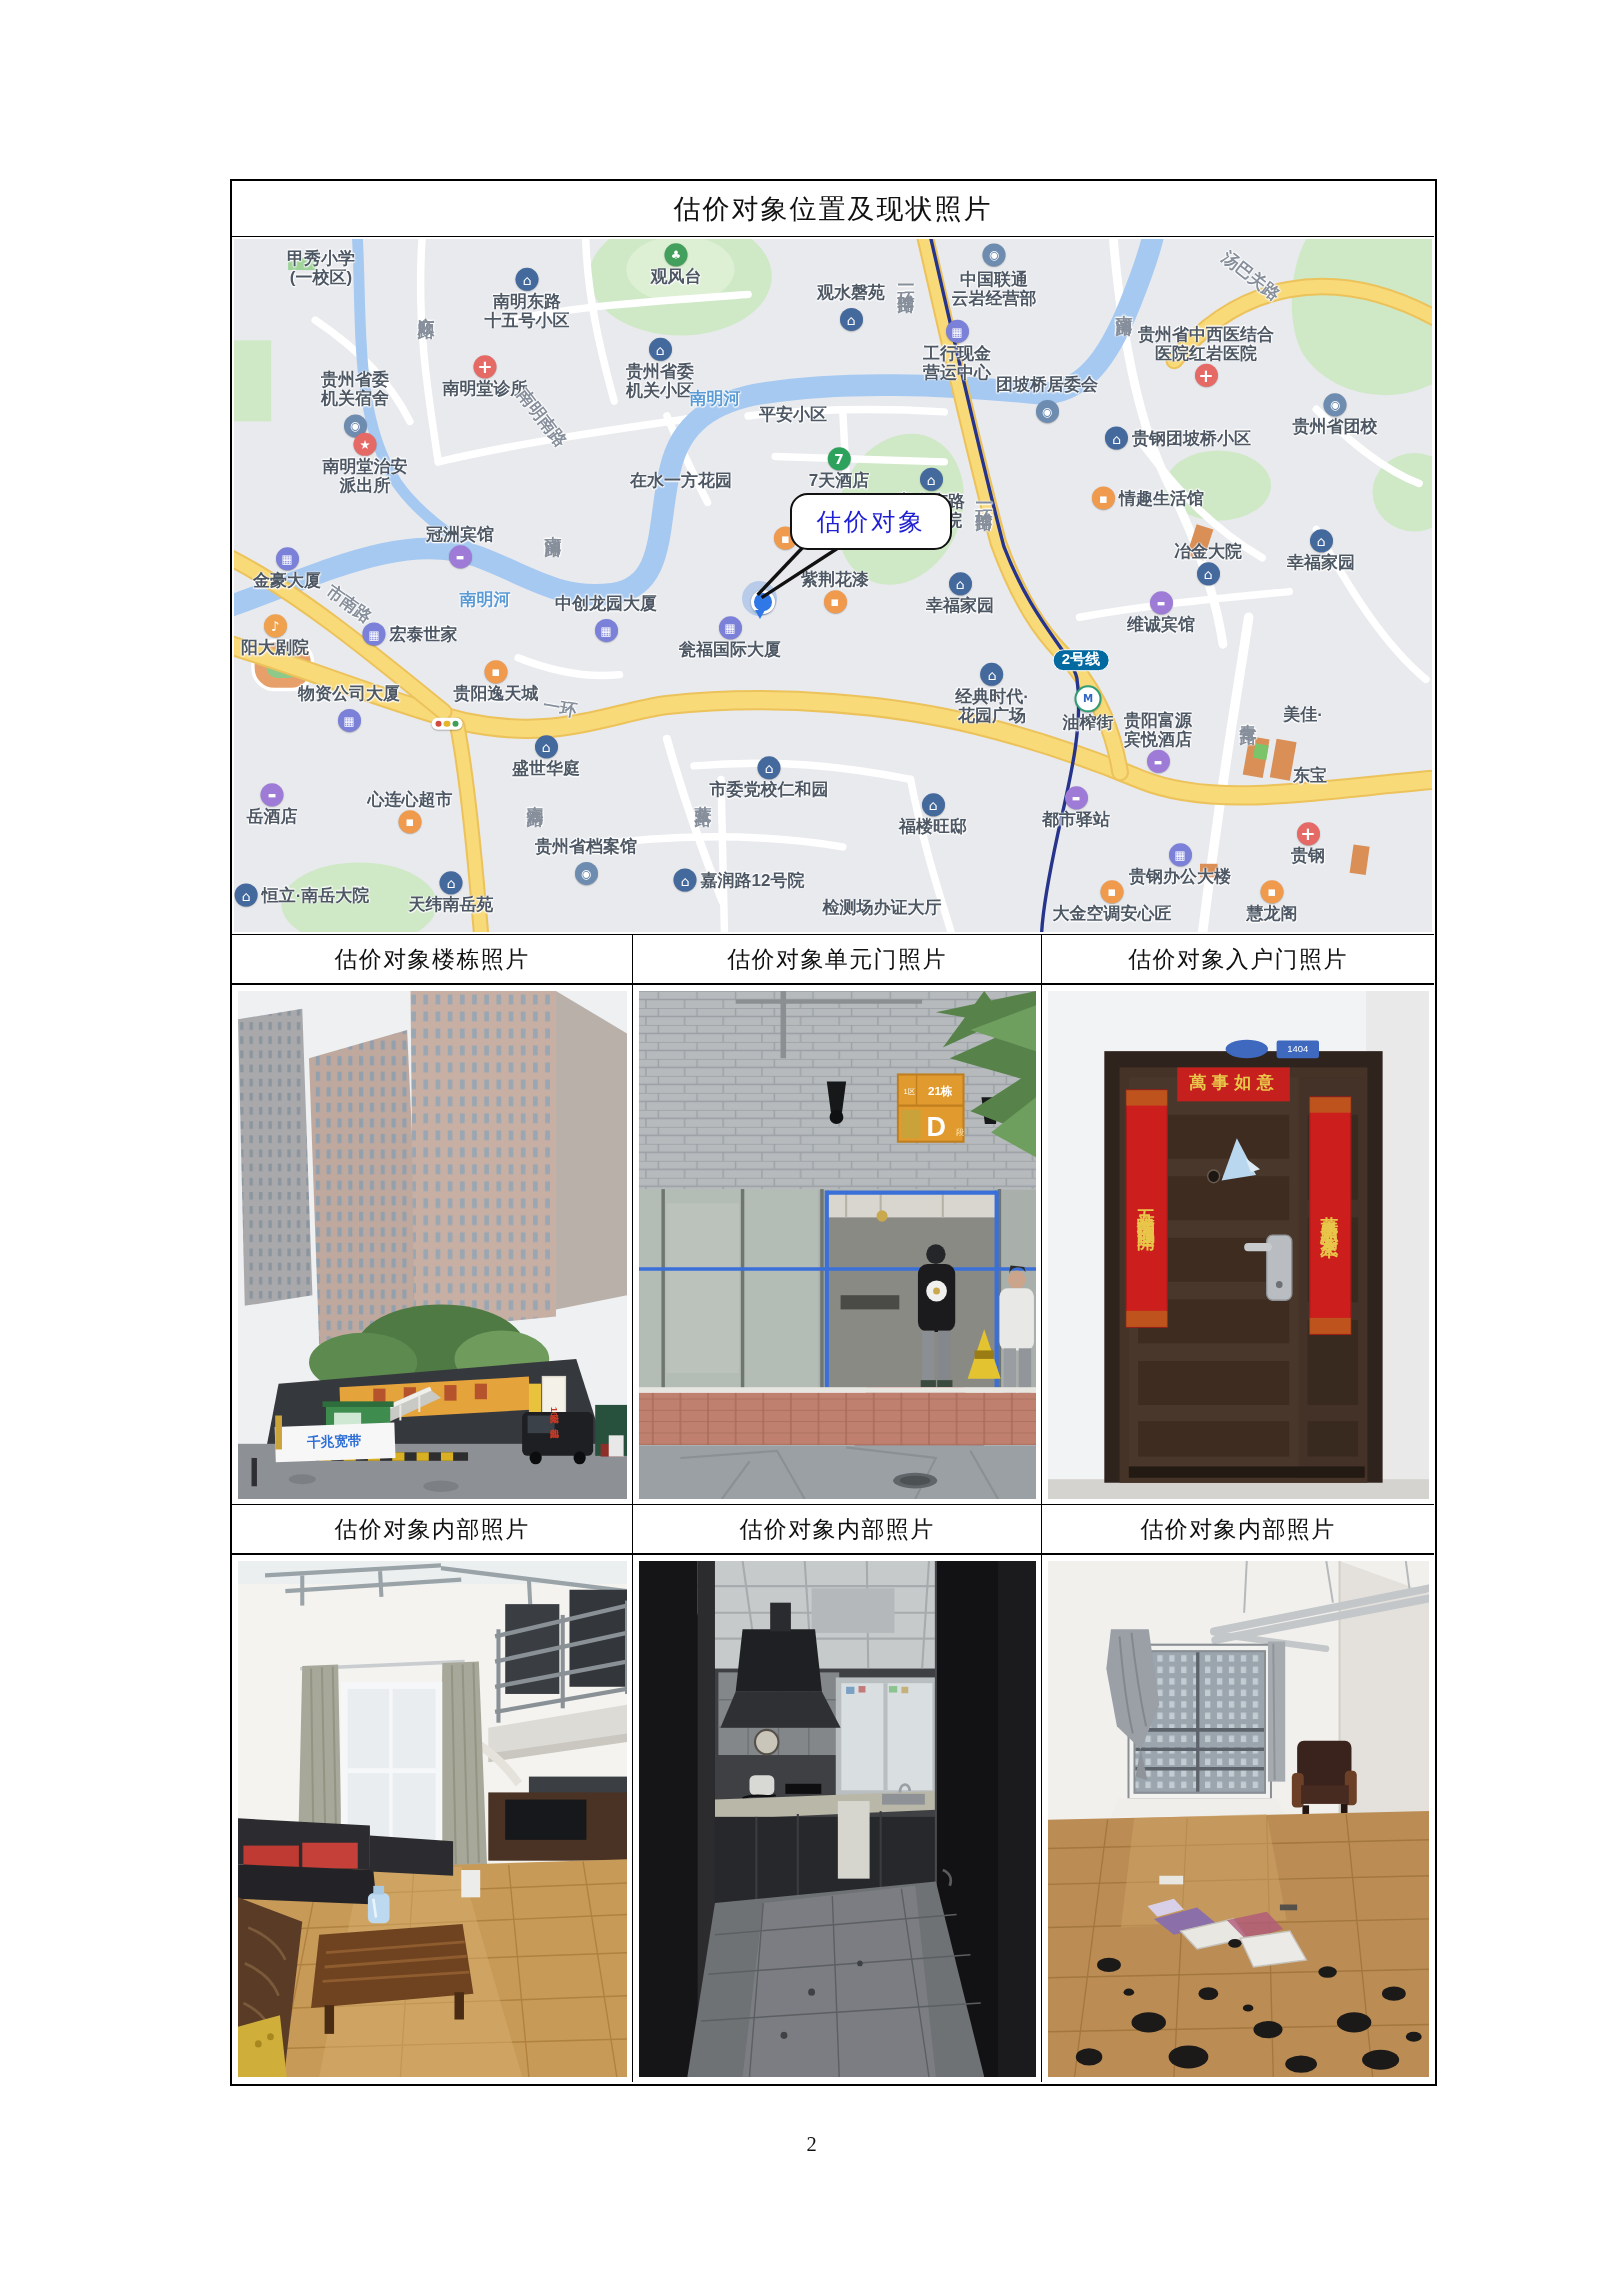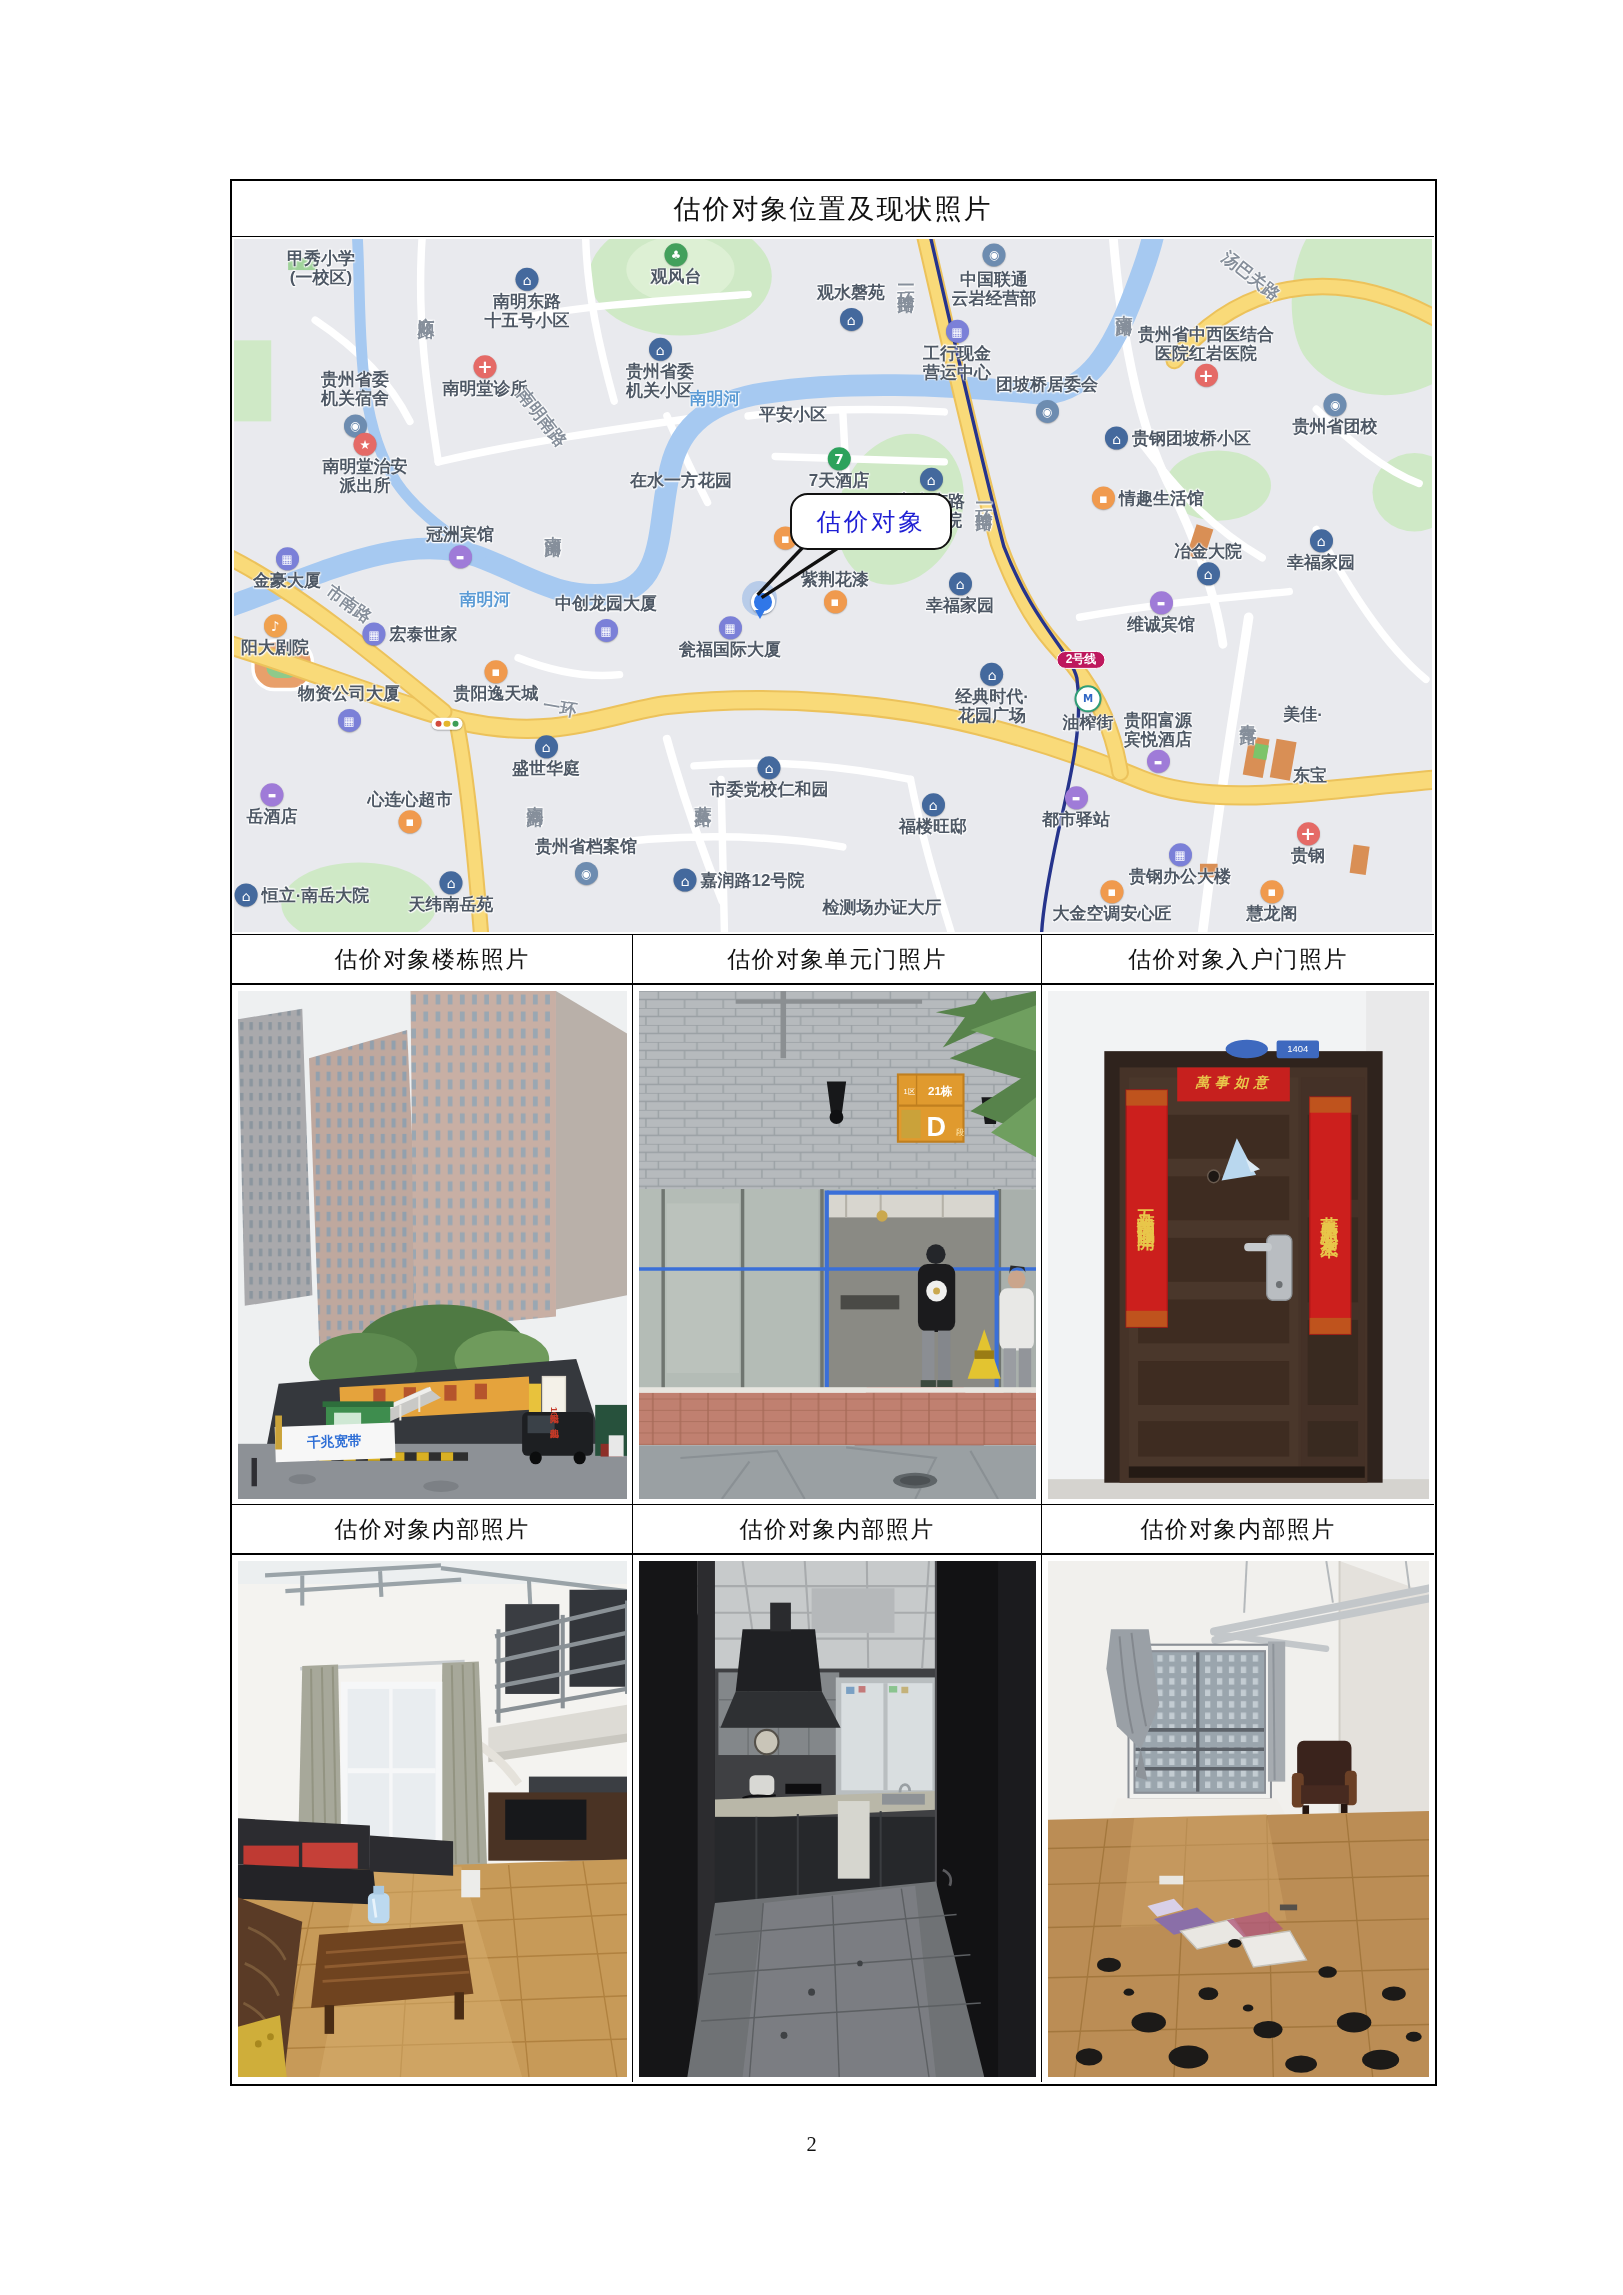--- a/index.html
+++ b/index.html
@@ -57,21 +57,21 @@
   .k-hospital .icon::before{content:"+";font-weight:bold;font-size:18.4px}
   .k-police .icon::before{content:"★";font-size:12.3px}
   .k-hotel .icon::before{content:"▬";font-size:8.9px}
   .k-shop .icon::before{content:"▪";font-size:13px}
   .k-seven .icon::before{content:"7";font-weight:bold;font-size:13.6px}
   .k-music .icon::before{content:"♪"}
   .k-park .icon::before{content:"♣";font-size:11.6px}
   .k-metro .icon::before{content:"M";color:#2f66c4;font-size:10.2px;font-weight:bold}
   .k-river .txt{color:#5b9bd5;}
   .k-road .txt{color:#868f9b;font-weight:600;}
-  .k-badge .txt{background:#be185d;color:#fff;border-radius:11px;padding:1.4px 8.2px;font-size:12px;
+  .k-badge .txt{background:#0369a1;color:#fff;border-radius:11px;padding:1.4px 8.2px;font-size:15px;
       text-shadow:none;border:1.4px solid #fff;}
   
   .callout{position:absolute;background:#fff;border:2.7px solid #111;border-radius:17.7px;
       display:flex;align-items:center;justify-content:center;z-index:5;}
   .callout span{color:#1f1fd4;font-size:24.5px;letter-spacing:2.7px;}
   .arrow-svg{position:absolute;left:0;top:0;width:100%;height:100%;pointer-events:none;z-index:4;}
   .target-pin{position:absolute;z-index:3;transform:translate(-50%,-50%);}
   .target-pin .halo{position:absolute;left:-17.7px;top:-17.7px;width:35px;height:35px;border-radius:50%;
       background:rgba(59,125,224,.28);}
   .target-pin .core{position:absolute;left:-8.9px;top:-8.9px;width:17.7px;height:17.7px;border-radius:50%;
@@ -720,21 +720,21 @@
 
           <rect x="330" y="345" width="38" height="92" rx="9" fill="#b9bdc1" stroke="#8d9195" stroke-width="2"></rect>
           <rect x="296" y="356" width="42" height="12" rx="6" fill="#c6cacd"></rect>
           <circle cx="349" cy="415" r="5" fill="#6d7174"></circle>
 
           <circle cx="250" cy="262" r="9" fill="#1d1714" stroke="#6b5c50" stroke-width="2"></circle>
           <polygon points="285,208 262,268 314,260" fill="#b9d7ee"></polygon>
           <polygon points="298,236 320,252 306,256" fill="#dcebf6"></polygon>
           <rect x="122" y="672" width="356" height="16" fill="#241a14"></rect>
         </svg>
-        <span class="ovl gold" style="left:35%;top:15.2%;width:28%;height:6%;font-size:14px;letter-spacing:5.5px;font-weight:bold;font-style:italic;">萬事如意</span>
+        <span class="ovl gold" style="left:35%;top:15.2%;width:28%;height:6%;font-size:17px;letter-spacing:5.5px;font-weight:bold;">萬事如意</span>
         <span class="ovl gold" style="left:20.8%;top:20.5%;width:10%;height:45%;writing-mode:vertical-rl;
               font-size:17.7px;letter-spacing:4.1px;font-weight:bold;">五福臨門鴻運開</span>
         <span class="ovl gold" style="left:69%;top:22%;width:10%;height:45%;writing-mode:vertical-rl;
               font-size:17.7px;letter-spacing:4.1px;font-weight:bold;">萬事順心如意來</span>
         <span class="ovl" style="left:60.2%;top:9.6%;width:11%;height:3.6%;color:#fff;font-size:9.5px;
               font-family:'Liberation Sans',sans-serif;">1404</span>
       </div>
     </div>
 
     <div class="cell hdr bb3 br2">

